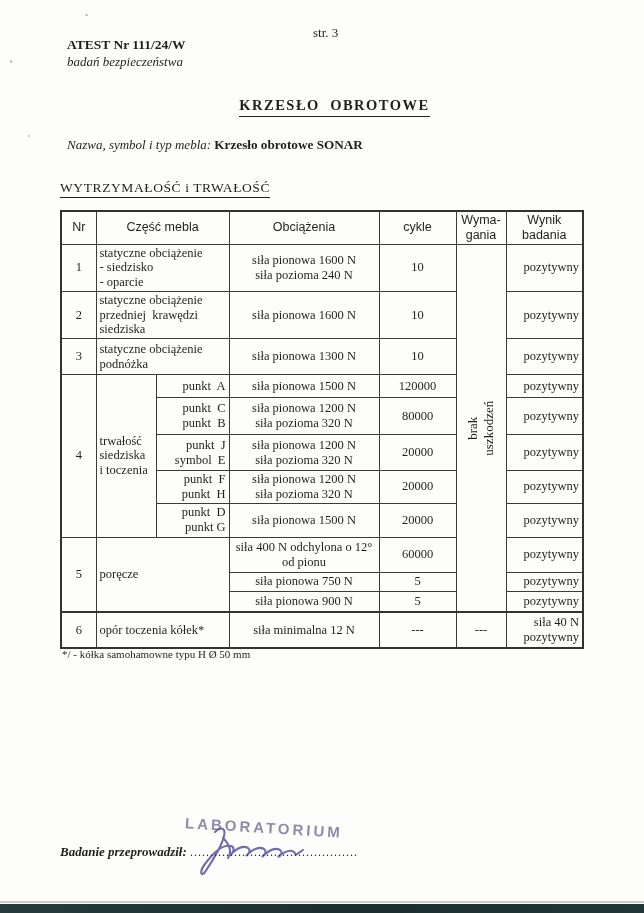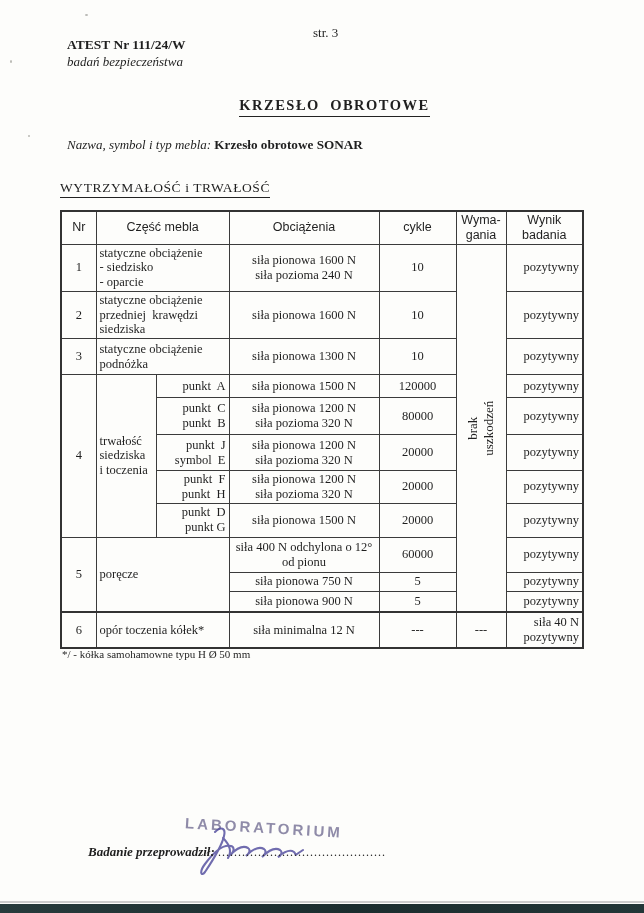--- a/index.html
+++ b/index.html
@@ -64,21 +64,21 @@
   tr.rh-r6{height:36px}
   tr.rh-r6 td{border-top:2px solid #333;}
   td.wymagania-merged{padding:0;}
   .rot-wrap{display:flex;align-items:center;justify-content:center;width:100%;height:100%;}
   .rot-text{
     transform:rotate(-90deg);text-align:center;font-size:13px;line-height:1.25;
     white-space:nowrap;
   }
   
   .footnote{position:absolute;left:62px;top:648px;font-size:11px;}
-  .signature-row{position:absolute;left:60px;top:844px;font-size:13px;white-space:nowrap;margin-left:28px;}
+  .signature-row{position:absolute;left:60px;top:844px;font-size:13px;white-space:nowrap;}
   .signature-label{font-style:italic;font-weight:bold;}
   .signature-dots{letter-spacing:1px;font-size:12px;color:#2a2a2a;}
   .stamp-text{
     position:absolute;left:185px;top:819px;
     font-family:"Liberation Sans", sans-serif;font-size:15px;font-weight:600;
     letter-spacing:3px;color:rgba(106,100,140,0.75);transform:rotate(3.5deg);
   }
   .signature-svg{position:absolute;left:193px;top:820px;}
   
   .scan-line{position:absolute;left:0;bottom:10px;width:100%;height:2px;background:#cccccc;}

